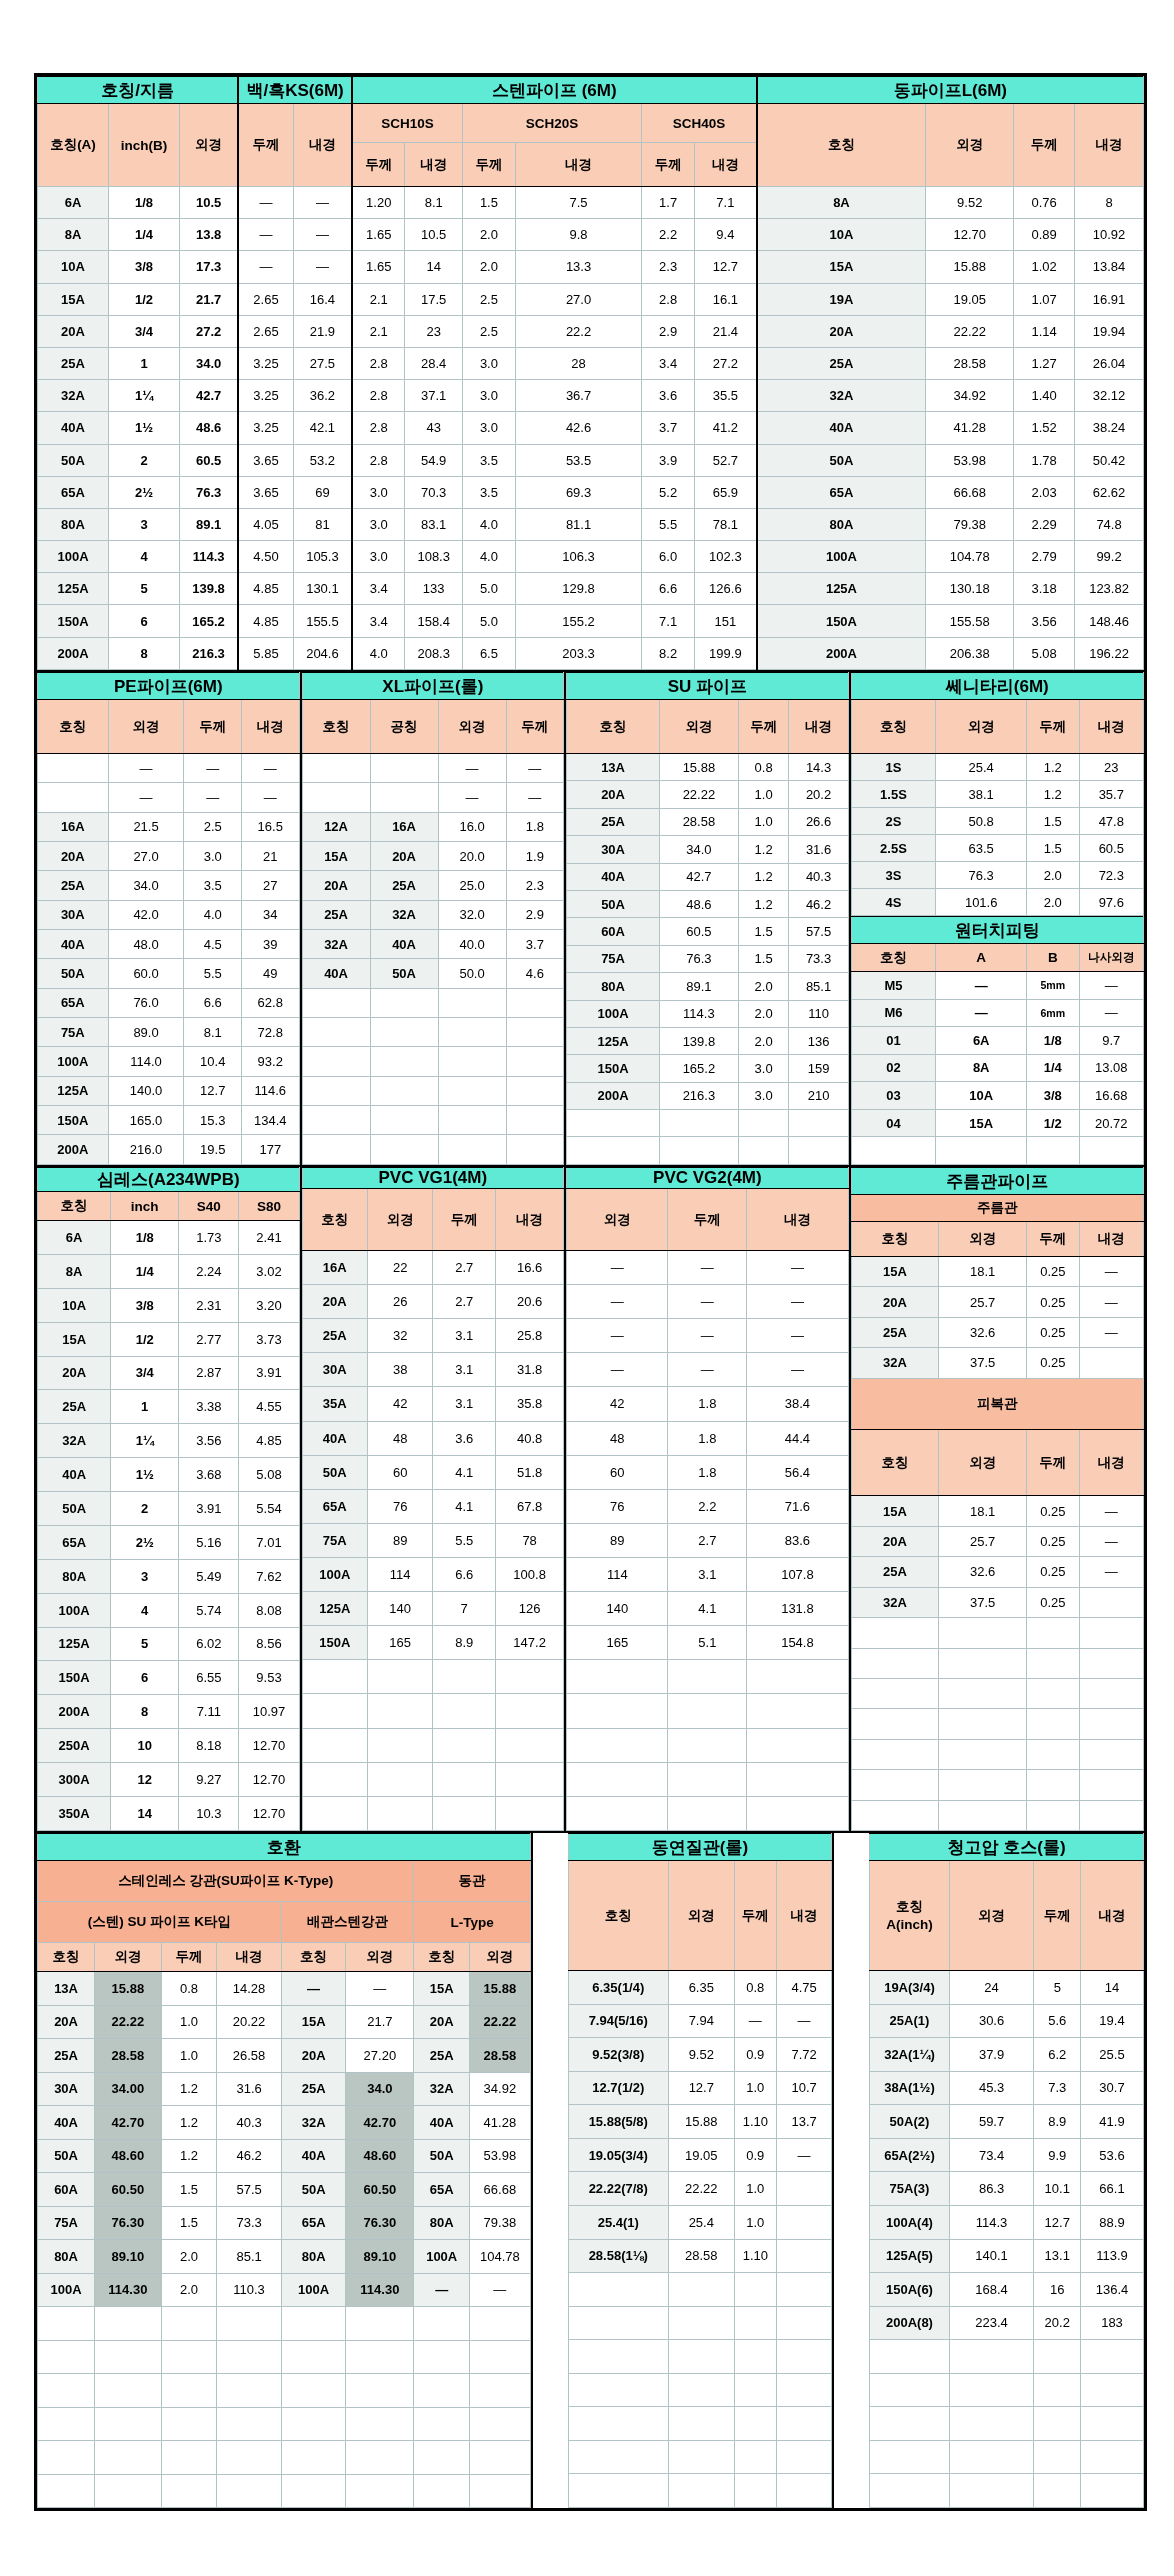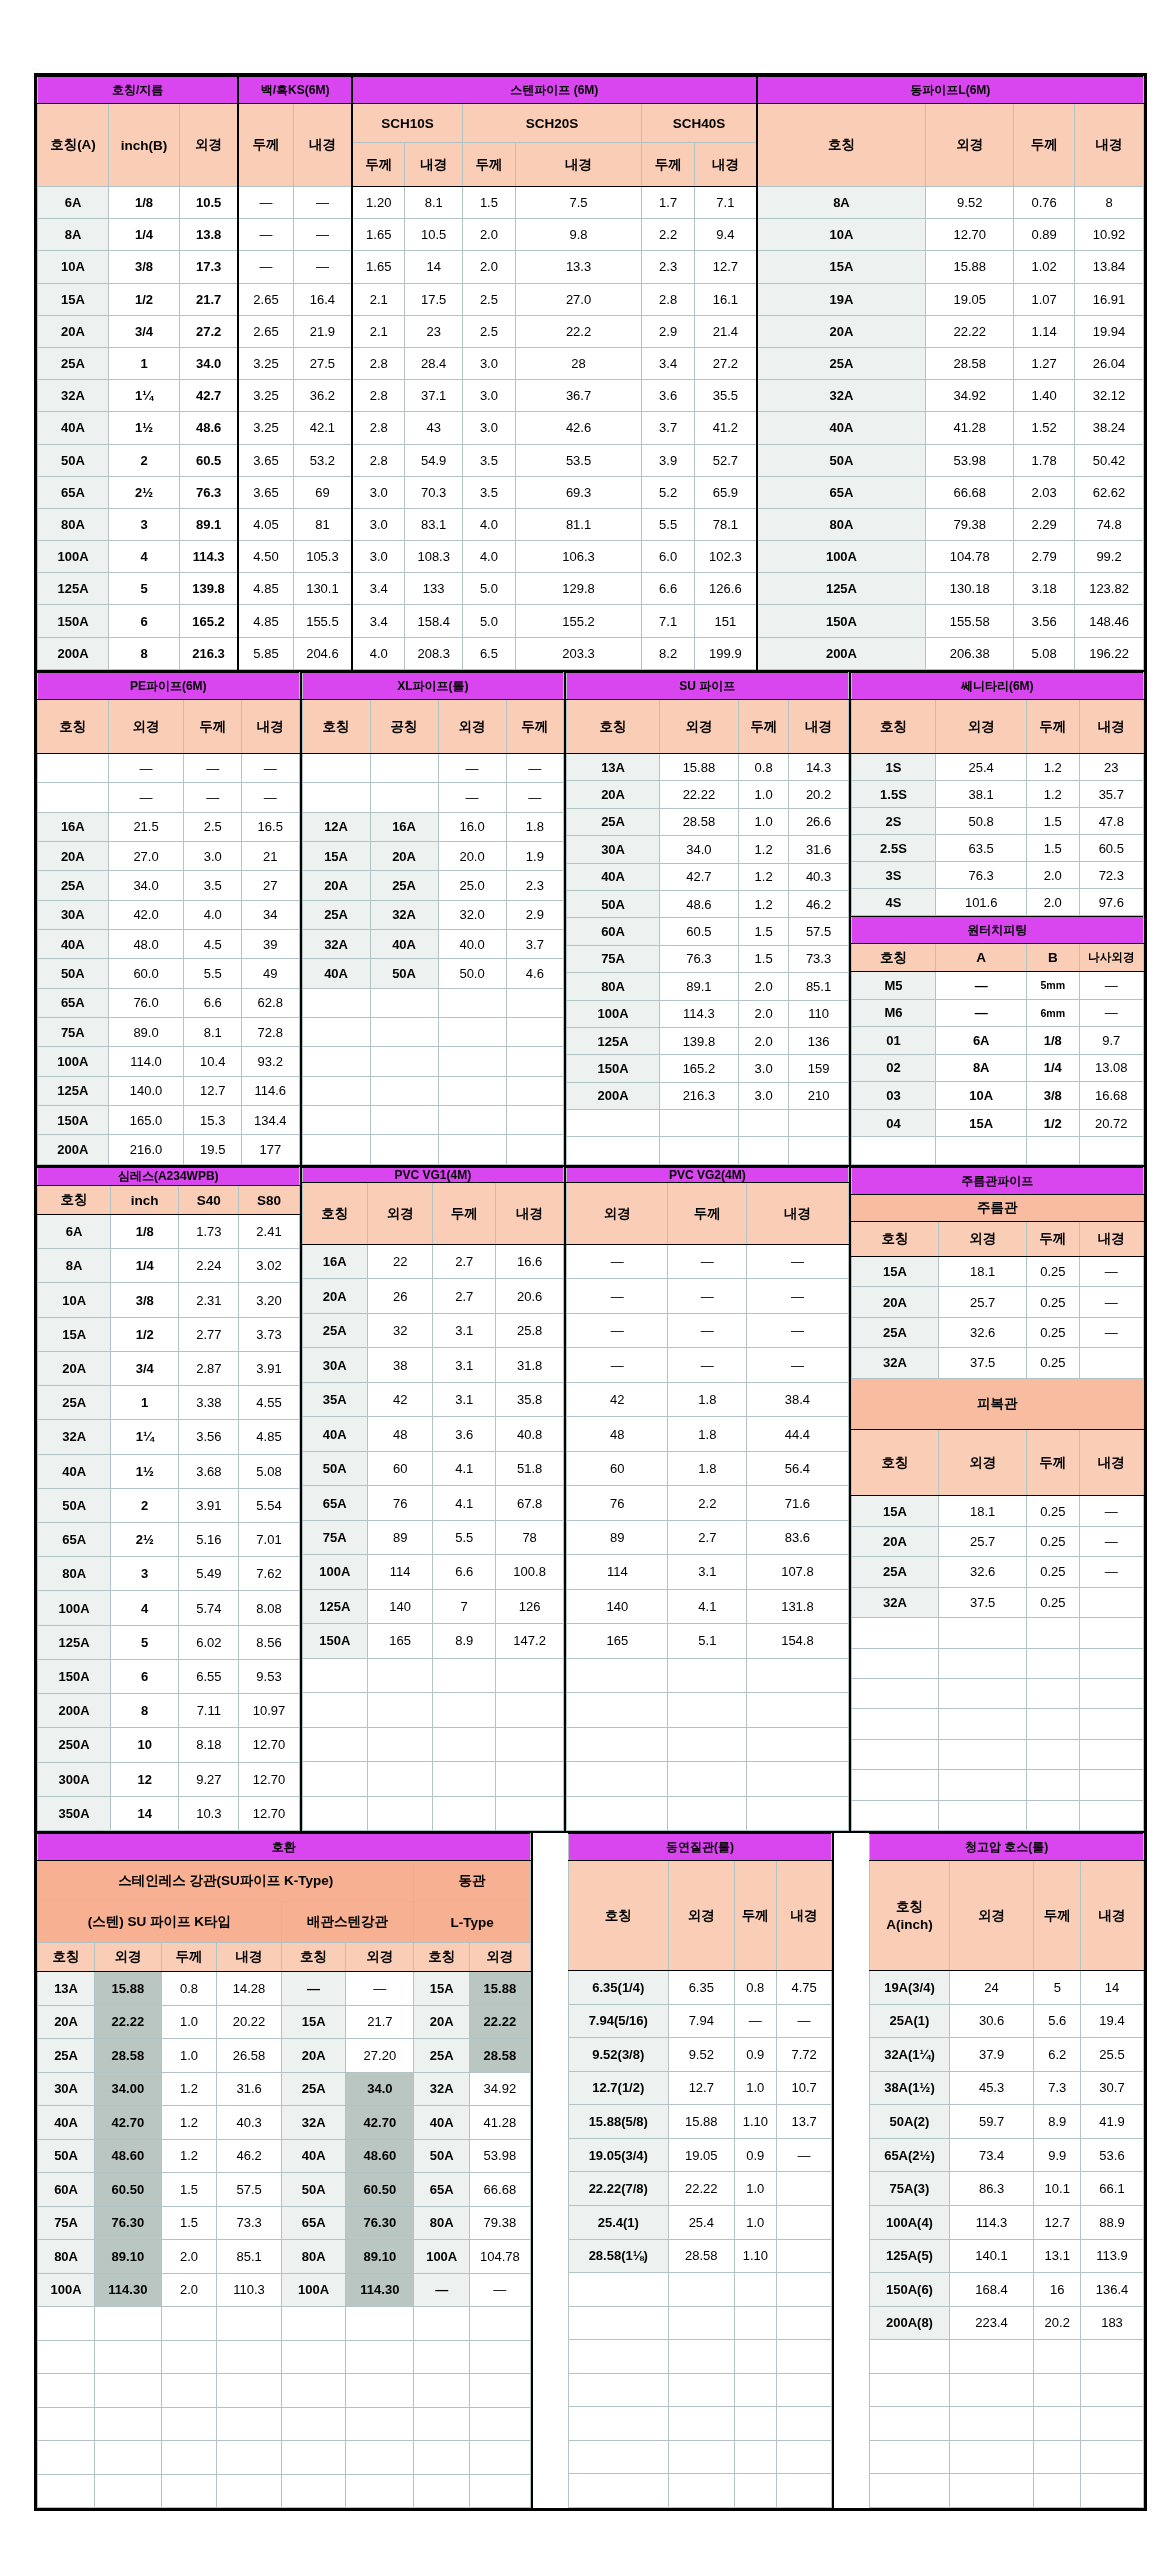--- a/index.html
+++ b/index.html
@@ -17,21 +17,21 @@
   .band3{height:664px;}
   .band4{height:639px;flex:1;gap:35px;}
   .block{border-right:2.9px solid #000;box-sizing:border-box;display:flex;flex-direction:column;}
   .block:last-child{border-right:none;}
   .w-pe{width:23.9%;} .w-xl{width:23.9%;} .w-su{width:25.7%;} .w-sa{width:26.5%;}
   .w-hh{width:47.8%;} .w-dr{width:25.7%;} .w-hs{width:26.5%;}
   table{border-collapse:collapse;table-layout:fixed;width:100%;height:100%;}
   th,td{border:1px solid #b2c3c6;text-align:center;vertical-align:middle;padding:0 1px;
     overflow:hidden;white-space:nowrap;}
   th{background:#f9cdb6;font-weight:bold;font-size:13.5px;}
-  tr.sec th{background:#d946ef;font-size:12px;border-top:1.9px solid #000;border-bottom:1.9px solid #000;}
+  tr.sec th{background:#5eead4;font-size:17px;border-top:1.9px solid #000;border-bottom:1.9px solid #000;}
   tr.sub th{background:#f8bda1;border-top:1.9px solid #000;border-bottom:1.9px solid #000;margin-top:8px;}
   tr.colh th{border-bottom:1.9px solid #000;}
   tr.g th{background:#f7b091;font-size:13.5px;}
   th.blue{background:#d8e9f0;font-size:12.5px;}
   td{font-size:13px;background:#fff;}
   td.shade{background:#edf2f1;font-weight:bold;}
   td.b{font-weight:bold;}
   td.hl{background:#b9c6c2;font-weight:bold;}
   td.sm{font-size:10.6px;font-weight:bold;}
   .bl{border-left:2.9px solid #000;}

